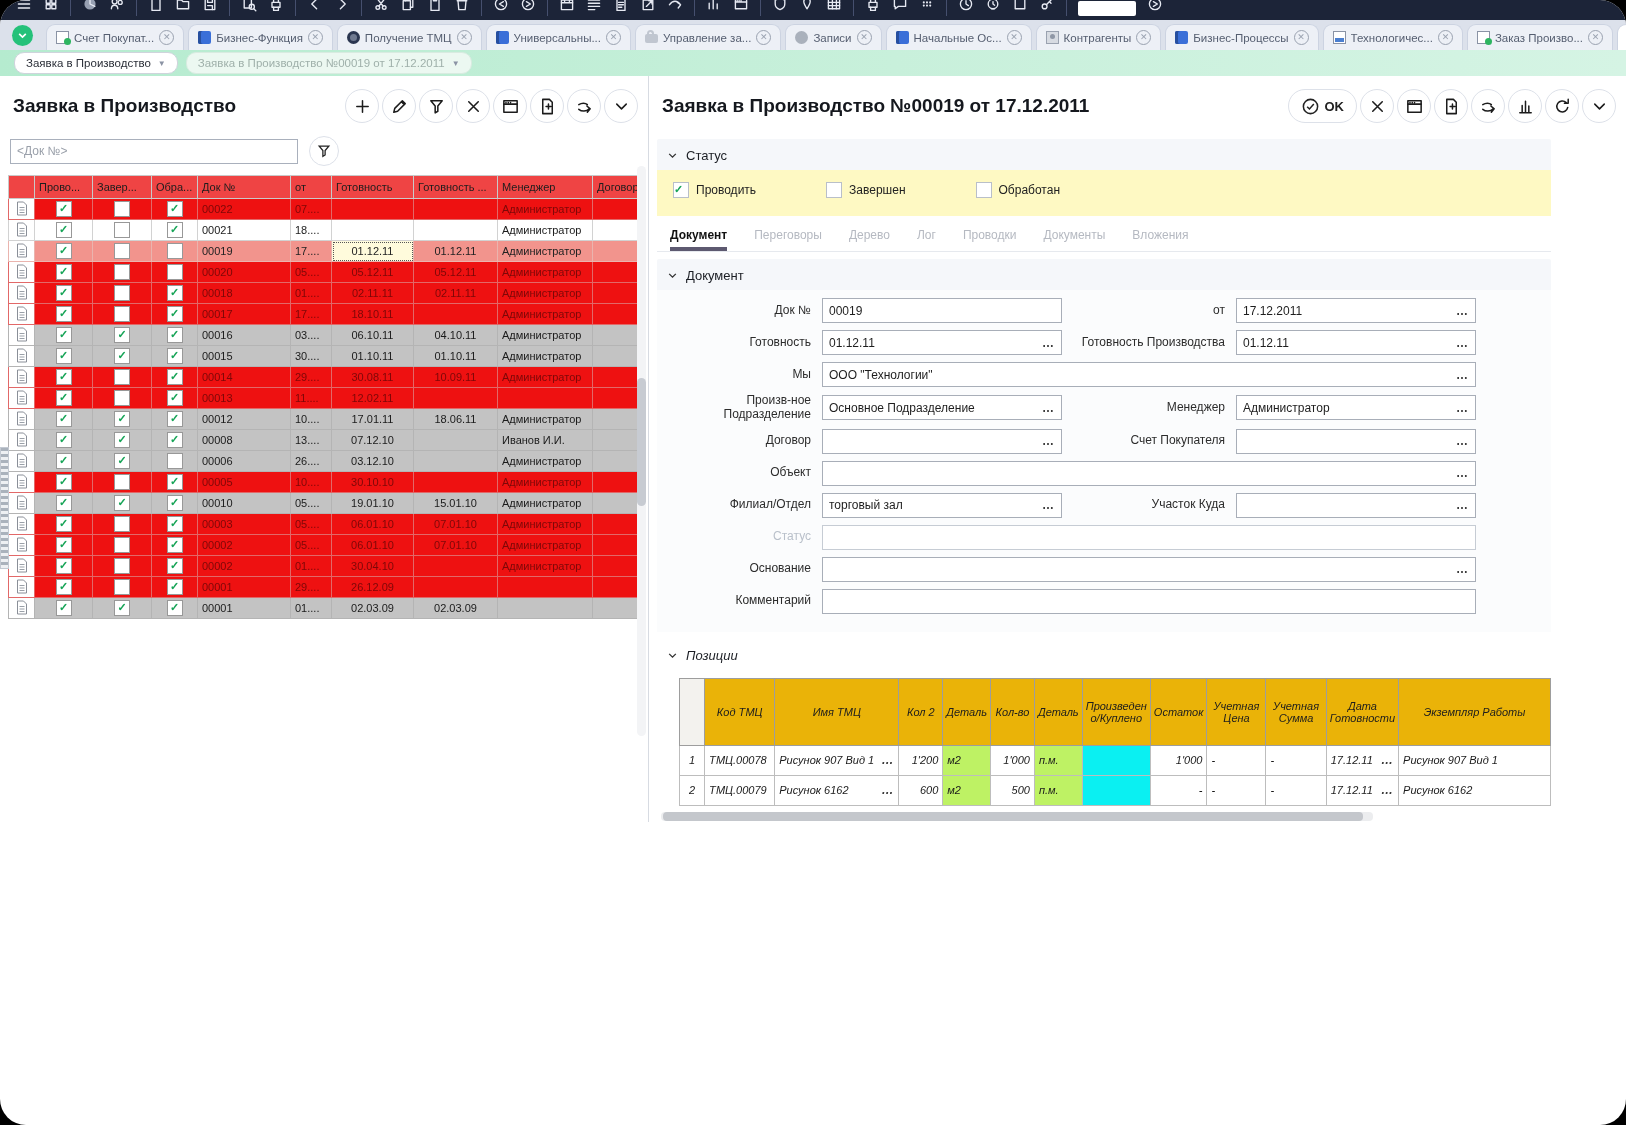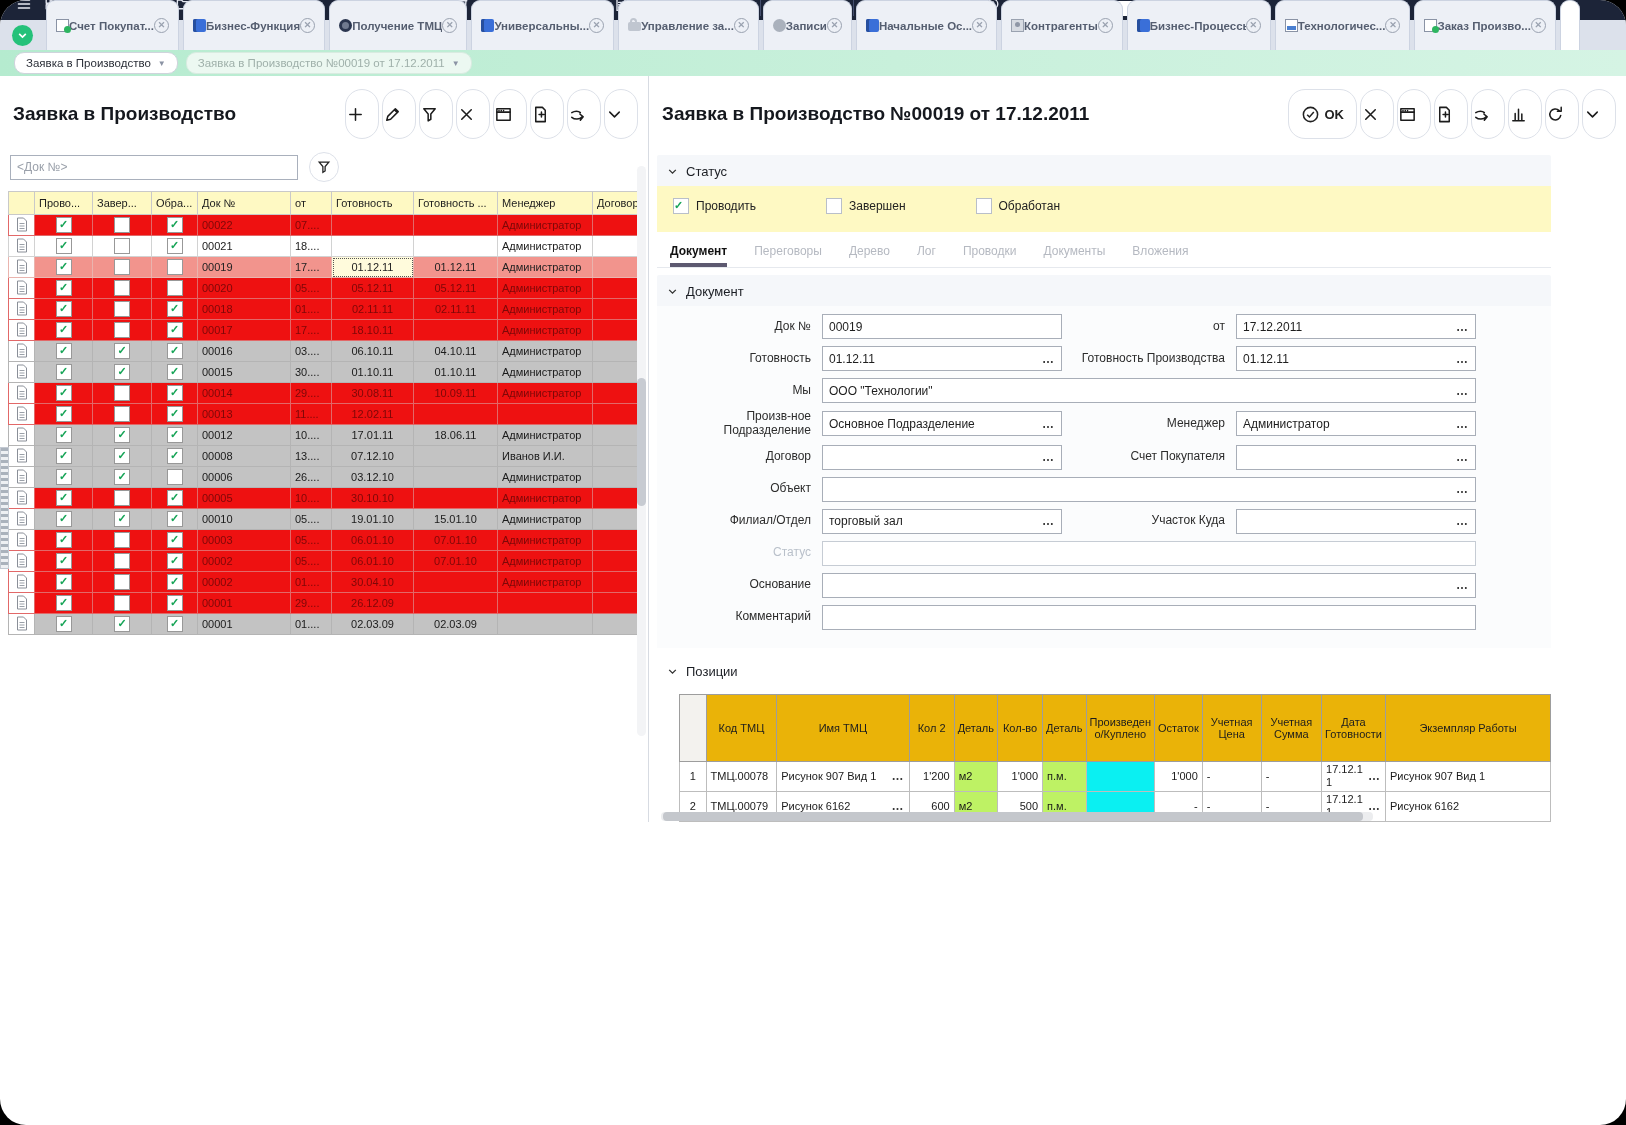--- a/index.html
+++ b/index.html
@@ -9,22 +9,22 @@
   .topbar{height:20px;background:#1c2438;display:flex;align-items:flex-start;gap:11px;padding:0 16px;overflow:hidden;}
   .tb-icon{width:16px;height:16px;color:#e6e9f2;flex:none;margin-top:-4px;}
   .tb-icon svg{width:16px;height:16px;display:block;}
   .tb-div{width:1px;height:16px;background:#454f6e;flex:none;margin-top:0;}
   .tb-search{width:58px;height:15px;background:#fff;border:none;border-radius:2px;flex:none;margin-top:1px;font-size:10px;padding:0 4px;box-sizing:border-box;}
   
   .tabbar{height:30px;background:#dce1eb;display:flex;align-items:flex-end;padding:0 10px;gap:4px;}
   .green-btn{width:21px;height:21px;border-radius:50%;background:#24c179;color:#fff;flex:none;margin:0 9px 4px 2px;
              display:flex;align-items:center;justify-content:center;}
   .green-btn svg{width:11px;height:11px;}
-  .tab{height:25px;display:flex;align-items:center;padding:12px 9px;background:#edf0f6;border:1px solid #ccd3e1;border-bottom:none;
-       border-radius:9px 9px 0 0;font-size:11.5px;color:#555e70;flex:none;font-weight:bold;}
+  .tab{height:25px;display:flex;align-items:center;gap:5px;padding:0 9px;background:#edf0f6;border:1px solid #ccd3e1;border-bottom:none;
+       border-radius:9px 9px 0 0;font-size:11.5px;color:#555e70;flex:none;}
   .tab.active{background:#fff;color:#2c3240;}
   .tab-label{white-space:nowrap;max-width:96px;overflow:hidden;}
   .tab-close{width:13px;height:13px;border:1px solid #9aa2b0;border-radius:50%;color:#9aa2b0;font-size:9px;line-height:12px;text-align:center;flex:none;}
   .ti{width:13px;height:13px;flex:none;position:relative;box-sizing:border-box;}
   .ti-book{background:#3a6fd8;border-radius:2px;box-shadow:inset 3px 0 0 #274f9e;}
   .ti-doc-green{background:#fff;border:1px solid #8a93a5;}
   .ti-doc-green::after{content:"";position:absolute;right:-3px;bottom:-2px;width:7px;height:7px;border-radius:50%;background:#2db560;}
   .ti-globe{background:#2b3650;border-radius:50%;}
   .ti-globe::after{content:"";position:absolute;left:3px;top:3px;width:7px;height:7px;border-radius:50%;background:#707a90;}
   .ti-lock{background:#c0c6d0;border-radius:2px;margin-top:2px;height:9px;}
@@ -38,32 +38,32 @@
   .crumbbar{height:26px;background:linear-gradient(90deg,#b5ebcf 0%,#c8f0db 55%,#d5f4e4 100%);display:flex;align-items:center;gap:8px;padding:0 14px;}
   .pill{height:20px;border-radius:10px;background:#fff;border:1px solid #cfd4dc;display:flex;align-items:center;gap:7px;padding:0 11px;font-size:11.5px;color:#2b2f38;}
   .pill .caret-glyph{color:#8b93a4;font-size:8px;}
   .pill.secondary{background:#ecf8f1;border-color:#d8ebe0;color:#9fb0aa;}
   
   .left-panel{position:absolute;left:0;top:76px;width:648px;height:746px;background:#fff;border-right:1px solid #d7dbe2;}
   .right-panel{position:absolute;left:649px;top:76px;width:977px;height:746px;background:#fff;}
   .p-head{display:flex;align-items:center;justify-content:space-between;padding:13px 10px 9px 13px;}
   .p-title{font-size:19px;font-weight:bold;color:#15181e;white-space:nowrap;}
   .tools{display:flex;align-items:center;}
-  .tool-btn{width:34px;height:50px;border-radius:17px;background:#fff;border:1px solid #dde1e9;display:flex;align-items:center;color:#1c1c1c;margin-left:3px;flex:none;box-sizing:border-box;}
+  .tool-btn{width:34px;height:34px;border-radius:17px;background:#fff;border:1px solid #dde1e9;display:flex;align-items:center;justify-content:center;color:#1c1c1c;margin-left:3px;flex:none;box-sizing:border-box;}
   .tool-btn svg{width:19px;height:19px;}
   .tool-btn.wide{width:auto;padding:0 12px;gap:5px;font-size:13px;font-weight:bold;color:#222;}
   
   .lp-search{display:flex;align-items:center;gap:11px;padding:4px 12px 9px 10px;}
   .lp-search input{width:288px;height:25px;border:1px solid #a9b0bc;font-size:12px;padding:0 6px;color:#333;font-family:"Liberation Sans",sans-serif;box-sizing:border-box;}
   .lp-search input::placeholder{color:#9aa0aa;}
   .round-sm{width:30px;height:30px;border-radius:50%;background:#fff;border:1px solid #dde1e9;display:flex;align-items:center;justify-content:center;color:#222;box-sizing:border-box;}
   .round-sm svg{width:16px;height:16px;}
   
   .lgrid{border-collapse:collapse;table-layout:fixed;font-size:11px;margin-left:8px;width:632px;}
-  .lgrid th{height:22px;border:1px solid #c9c9c9;background:#fef9c3;font-weight:normal;text-align:left;padding:0 4px;color:#1d1d1d;overflow:hidden;white-space:nowrap;}
+  .lgrid th{height:22px;border:1px solid #c9c9c9;background:#ef4444;font-weight:normal;text-align:left;padding:0 4px;color:#1d1d1d;overflow:hidden;white-space:nowrap;}
   .lgrid td{height:21px;border:1px solid #d2d2d2;padding:0 4px;overflow:hidden;white-space:nowrap;color:#1a1a1a;box-sizing:border-box;}
   .lgrid td.c-icon{background:#fff !important;text-align:center;padding:0;}
   .lgrid td.c-cb{text-align:center;padding:0;}
   .lgrid td.c-date{text-align:center;}
   .r-red td{background:#ee1111;color:#7d0808;border-color:#e26868;}
   .r-gray td{background:#c3c3c3;border-color:#b4b4b4;}
   .r-white td{background:#fff;}
   .r-sel td{background:#f2948d;border-color:#eab4ae;color:#222;}
   .cb{display:inline-block;width:14px;height:14px;background:#fff;border:1px solid #989898;line-height:13px;font-size:11px;color:#17a457;font-weight:bold;vertical-align:middle;}
   .cb.on::before{content:"\2713";}
@@ -970,21 +970,21 @@
               <span class="dots">…</span>
             </div>
 
           <div class="flabel">Комментарий</div>
           <div class="ffield full">
               <span></span>
             </div>
         </div>
       </div>
 
-      <div class="sec" style="background:#fff;">
+      <div class="sec" style="background:#fff;font-style:italic;">
         <div class="sec-head">
           <svg viewBox="0 0 20 20" fill="none" stroke="#333" stroke-width="2.4">
               <path d="M4 7l6 6 6-6"></path>
             </svg>
           <span>Позиции</span>
         </div>
         <table class="ptable">
           <colgroup>
               <col style="width:30px">
               <col style="width:72px">

